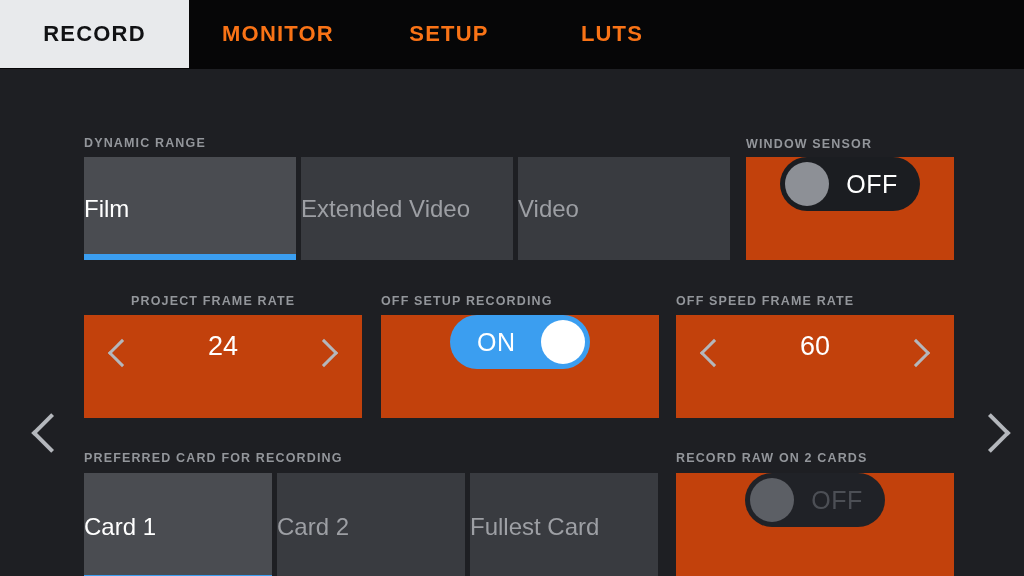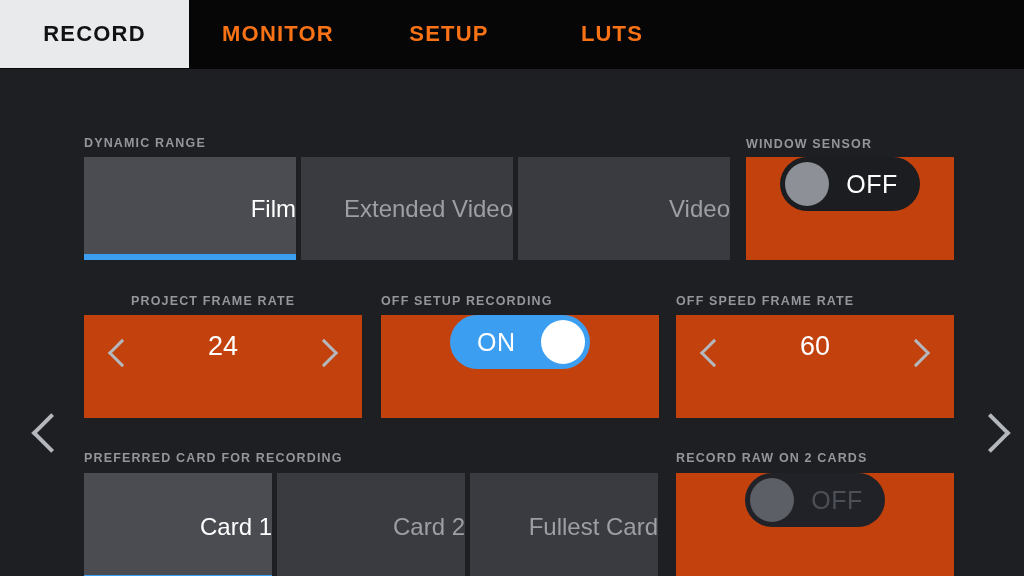--- a/index.html
+++ b/index.html
@@ -70,21 +70,21 @@
     white-space: nowrap;
     user-select: none;
   }
 
   
   .seg {
     position: absolute;
     background: #393b40;
     display: flex;
     align-items: center;
-    justify-content: flex-end;
+    justify-content: flex-start;
     color: #9d9fa4;
     font-size: 24px;
     font-weight: 400;
     user-select: none;
     overflow: hidden;
   }
   .seg.selected {
     background: #4a4c51;
     color: #ffffff;
   }

